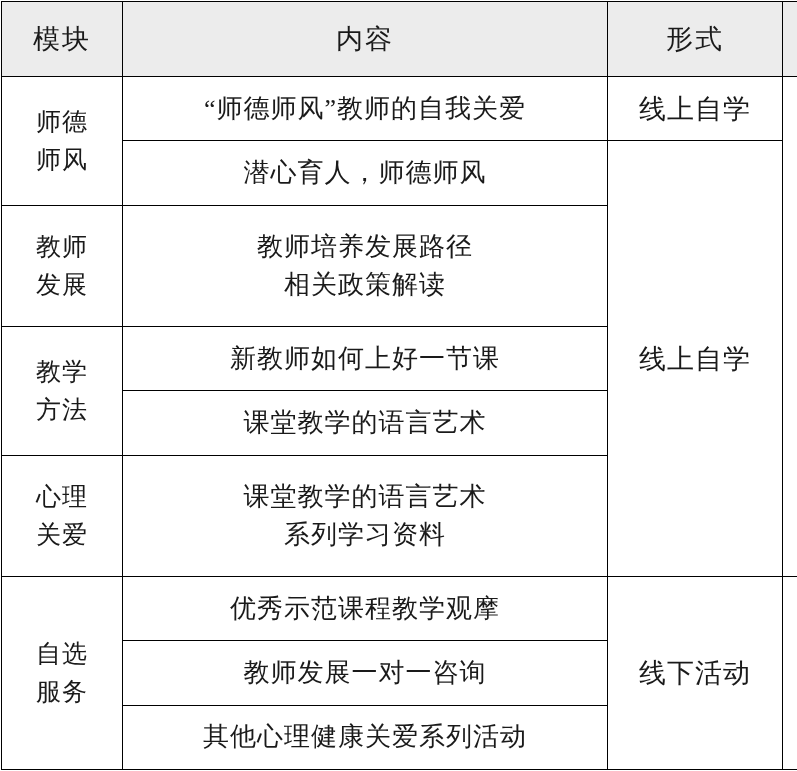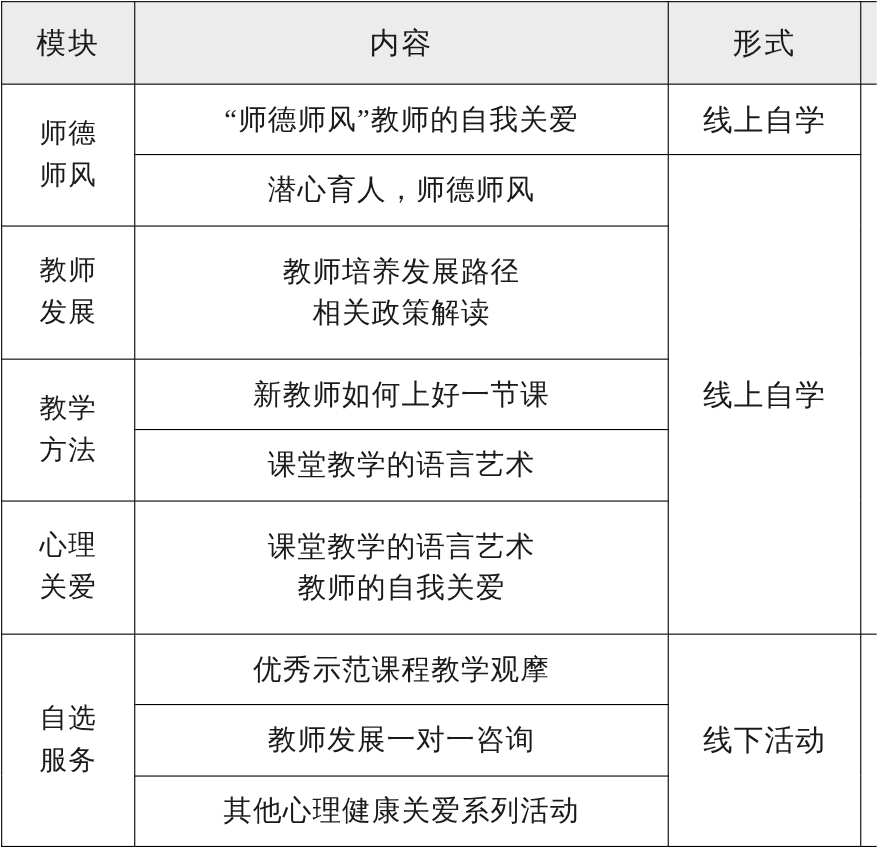--- a/index.html
+++ b/index.html
@@ -119,21 +119,21 @@
         <td class="content">课堂教学的语言艺术</td>
       </tr>
 
       <tr>
         <td class="module two-line">
           <span>心理</span>
           <span>关爱</span>
         </td>
         <td class="content two-line">
           <span>课堂教学的语言艺术</span>
-          <span>教师的自我关爱</span>
+          <span>系列学习资料</span>
         </td>
       </tr>
 
       <tr>
         <td class="module two-line" rowspan="3">
           <span>自选</span>
           <span>服务</span>
         </td>
         <td class="content">优秀示范课程教学观摩</td>
         <td class="format" rowspan="3">线下活动</td>

